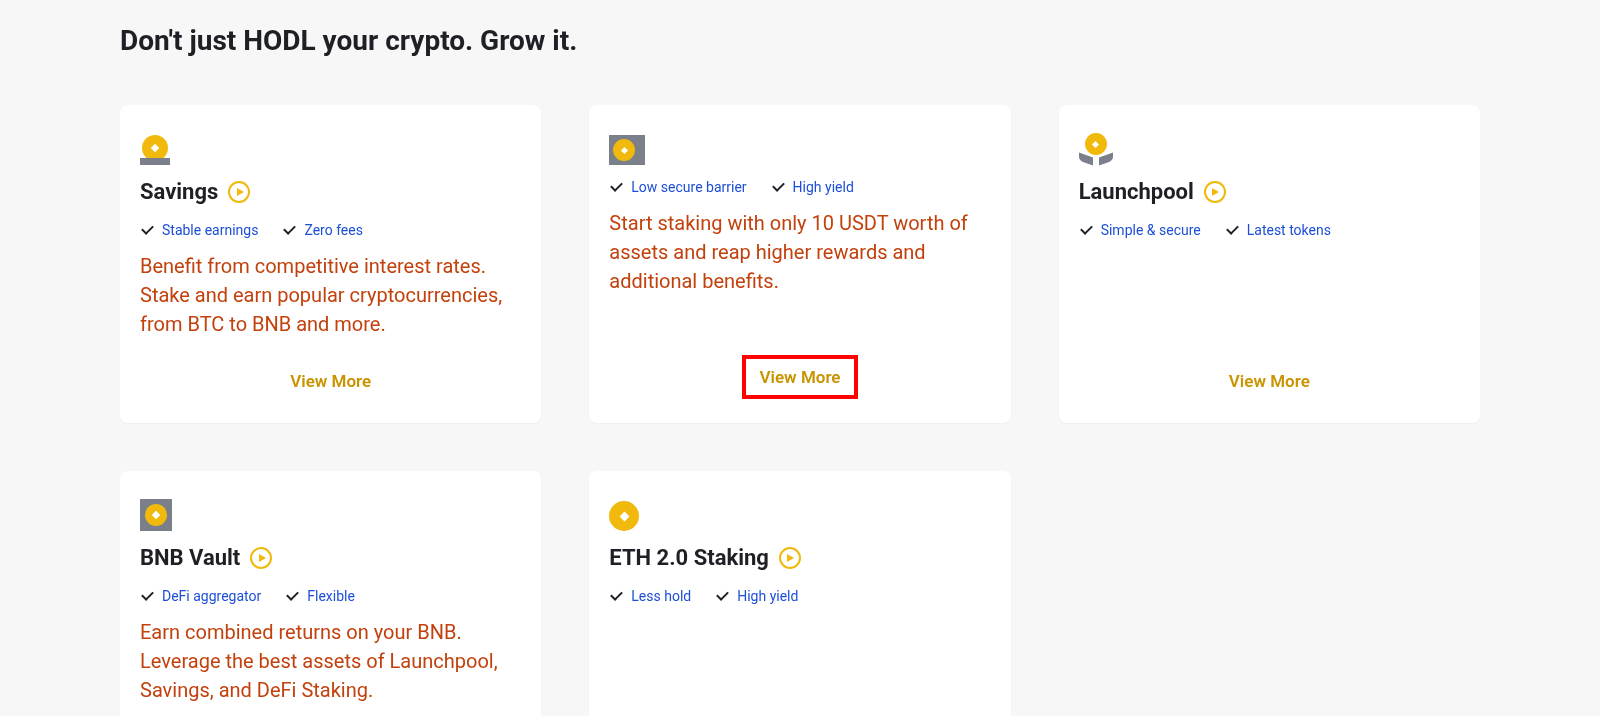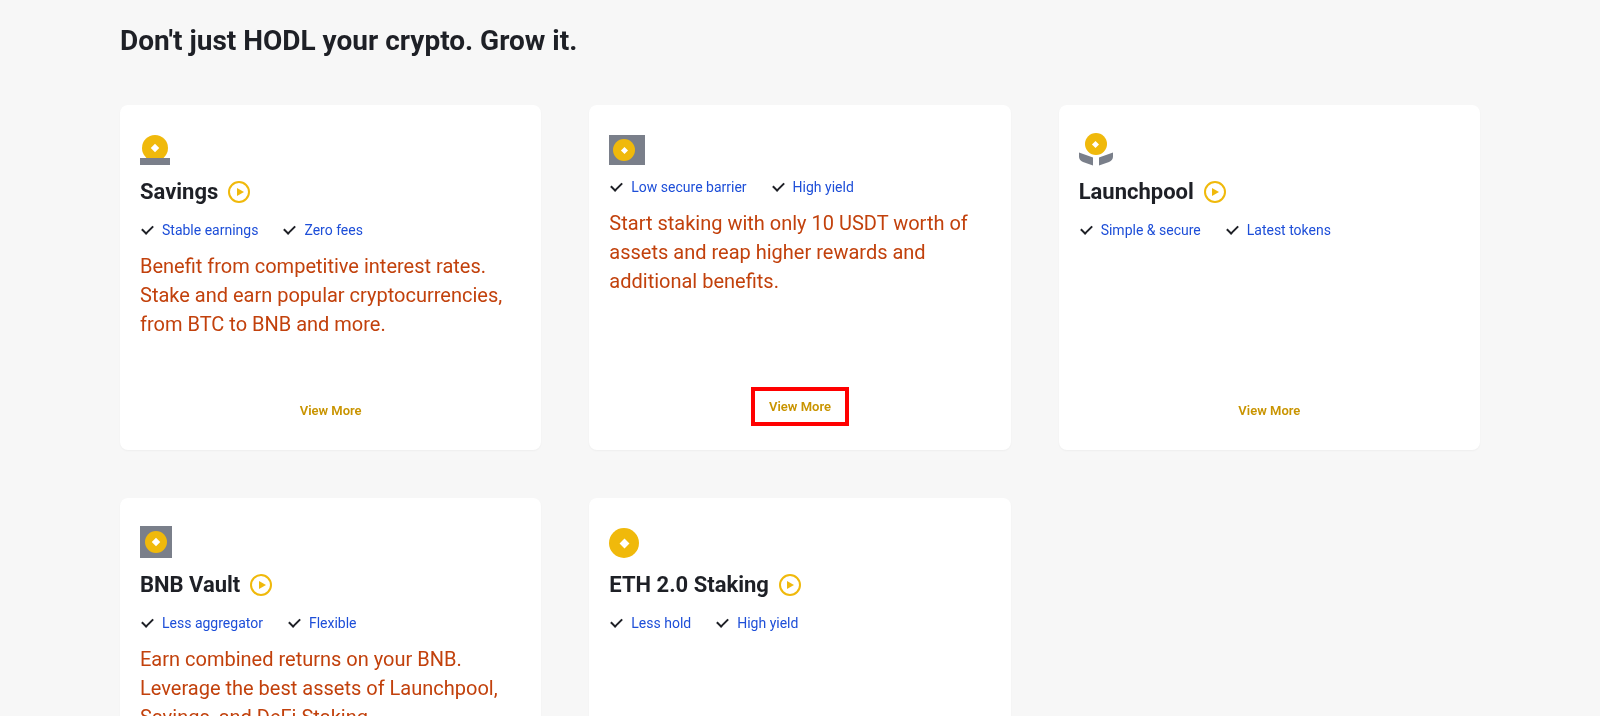--- a/index.html
+++ b/index.html
@@ -113,28 +113,27 @@
     color: #c2410c;
     line-height: 1.45;
     margin-bottom: 24px;
     flex-grow: 1;
   }
   .view-more {
     text-align: center;
     margin-top: auto;
   }
   .view-more-link {
-    font-size: 13px;
+    font-size: 17px;
     font-weight: 600;
     color: #c99400;
     text-decoration: none;
     cursor: pointer;
     display: inline-block;
     padding: 8px 14px;
-    margin-top: 32px;
   }
   .highlighted .view-more-link {
     border: 4px solid #ff0000;
   }
 
   
   .icon-savings {
     width: 30px;
     height: 30px;
     position: relative;
@@ -373,21 +372,21 @@
           <div class="coin"></div>
         </div>
     </div>
     <div class="card-title-row">
       <span class="card-title">BNB Vault</span>
       <span class="play-icon"></span>
     </div>
     <div class="features">
       <div class="feature">
         <span class="check-icon"></span>
-        <span>Less aggregator</span>
+        <span>DeFi aggregator</span>
       </div>
       <div class="feature">
         <span class="check-icon"></span>
         <span>Flexible</span>
       </div>
     </div>
     <p class="card-desc">Earn combined returns on your BNB. Leverage the best assets of Launchpool, Savings, and DeFi Staking.</p>
     <div class="view-more">
       <a class="view-more-link">View More</a>
     </div>

